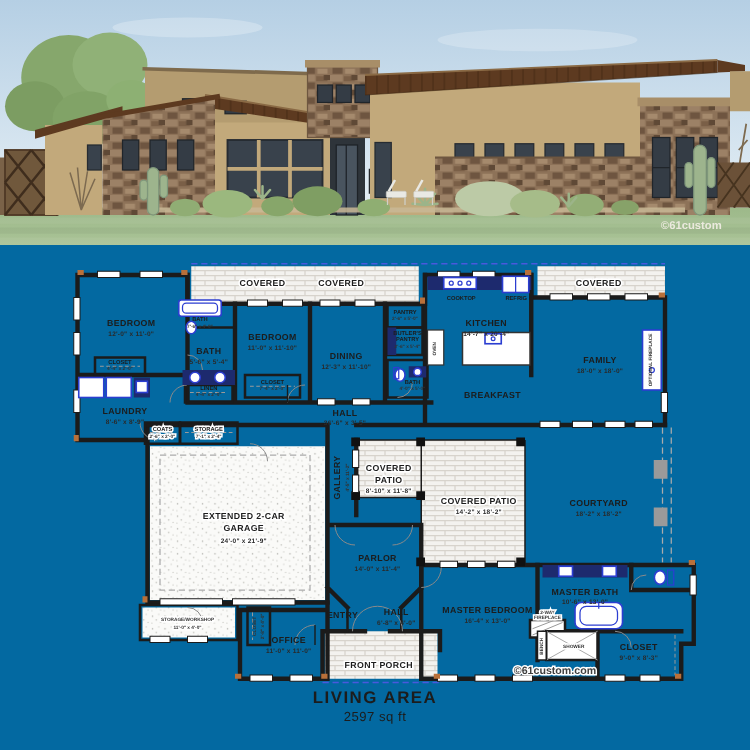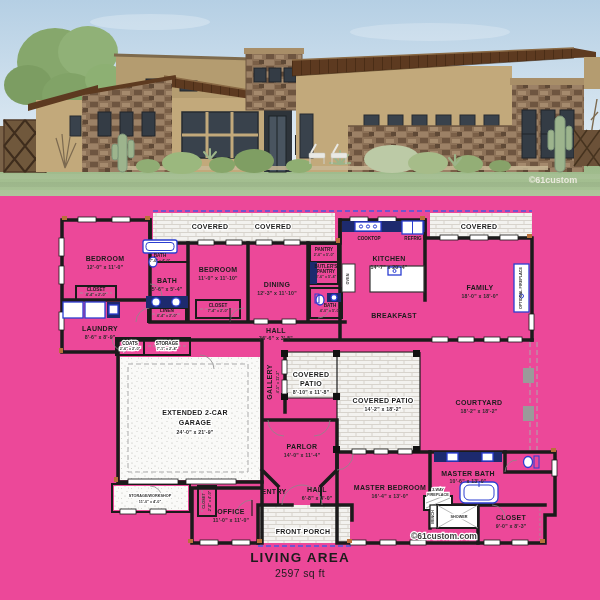--- a/index.html
+++ b/index.html
@@ -1,16 +1,16 @@
 <!DOCTYPE html>
 <html><head>
 <meta charset="utf-8">
 <style>
   html,body{margin:0;padding:0;background:#ffffff;}
-  .page{width:600px;height:600px;background:#ec4899;position:relative;overflow:hidden;}
+  .page{width:600px;height:600px;background:#0369a1;position:relative;overflow:hidden;}
   svg{display:block;}
   
   .w  {stroke:#1b1b1b;stroke-width:3.5;fill:none;stroke-linecap:square;}
   .w2 {stroke:#1b1b1b;stroke-width:2;fill:none;stroke-linecap:square;}
   .thin{stroke:#1b1b1b;stroke-width:1.2;fill:none;}
   
   text{font-family:"Liberation Sans",sans-serif;fill:#1c1c1c;}
   .rl {font-weight:bold;font-size:7px;text-anchor:middle;letter-spacing:.3px;}
   .rd {font-weight:bold;font-size:5.2px;text-anchor:middle;fill:#2a2a2a;letter-spacing:.2px;}
   .rs {font-weight:bold;font-size:4.6px;text-anchor:middle;}

